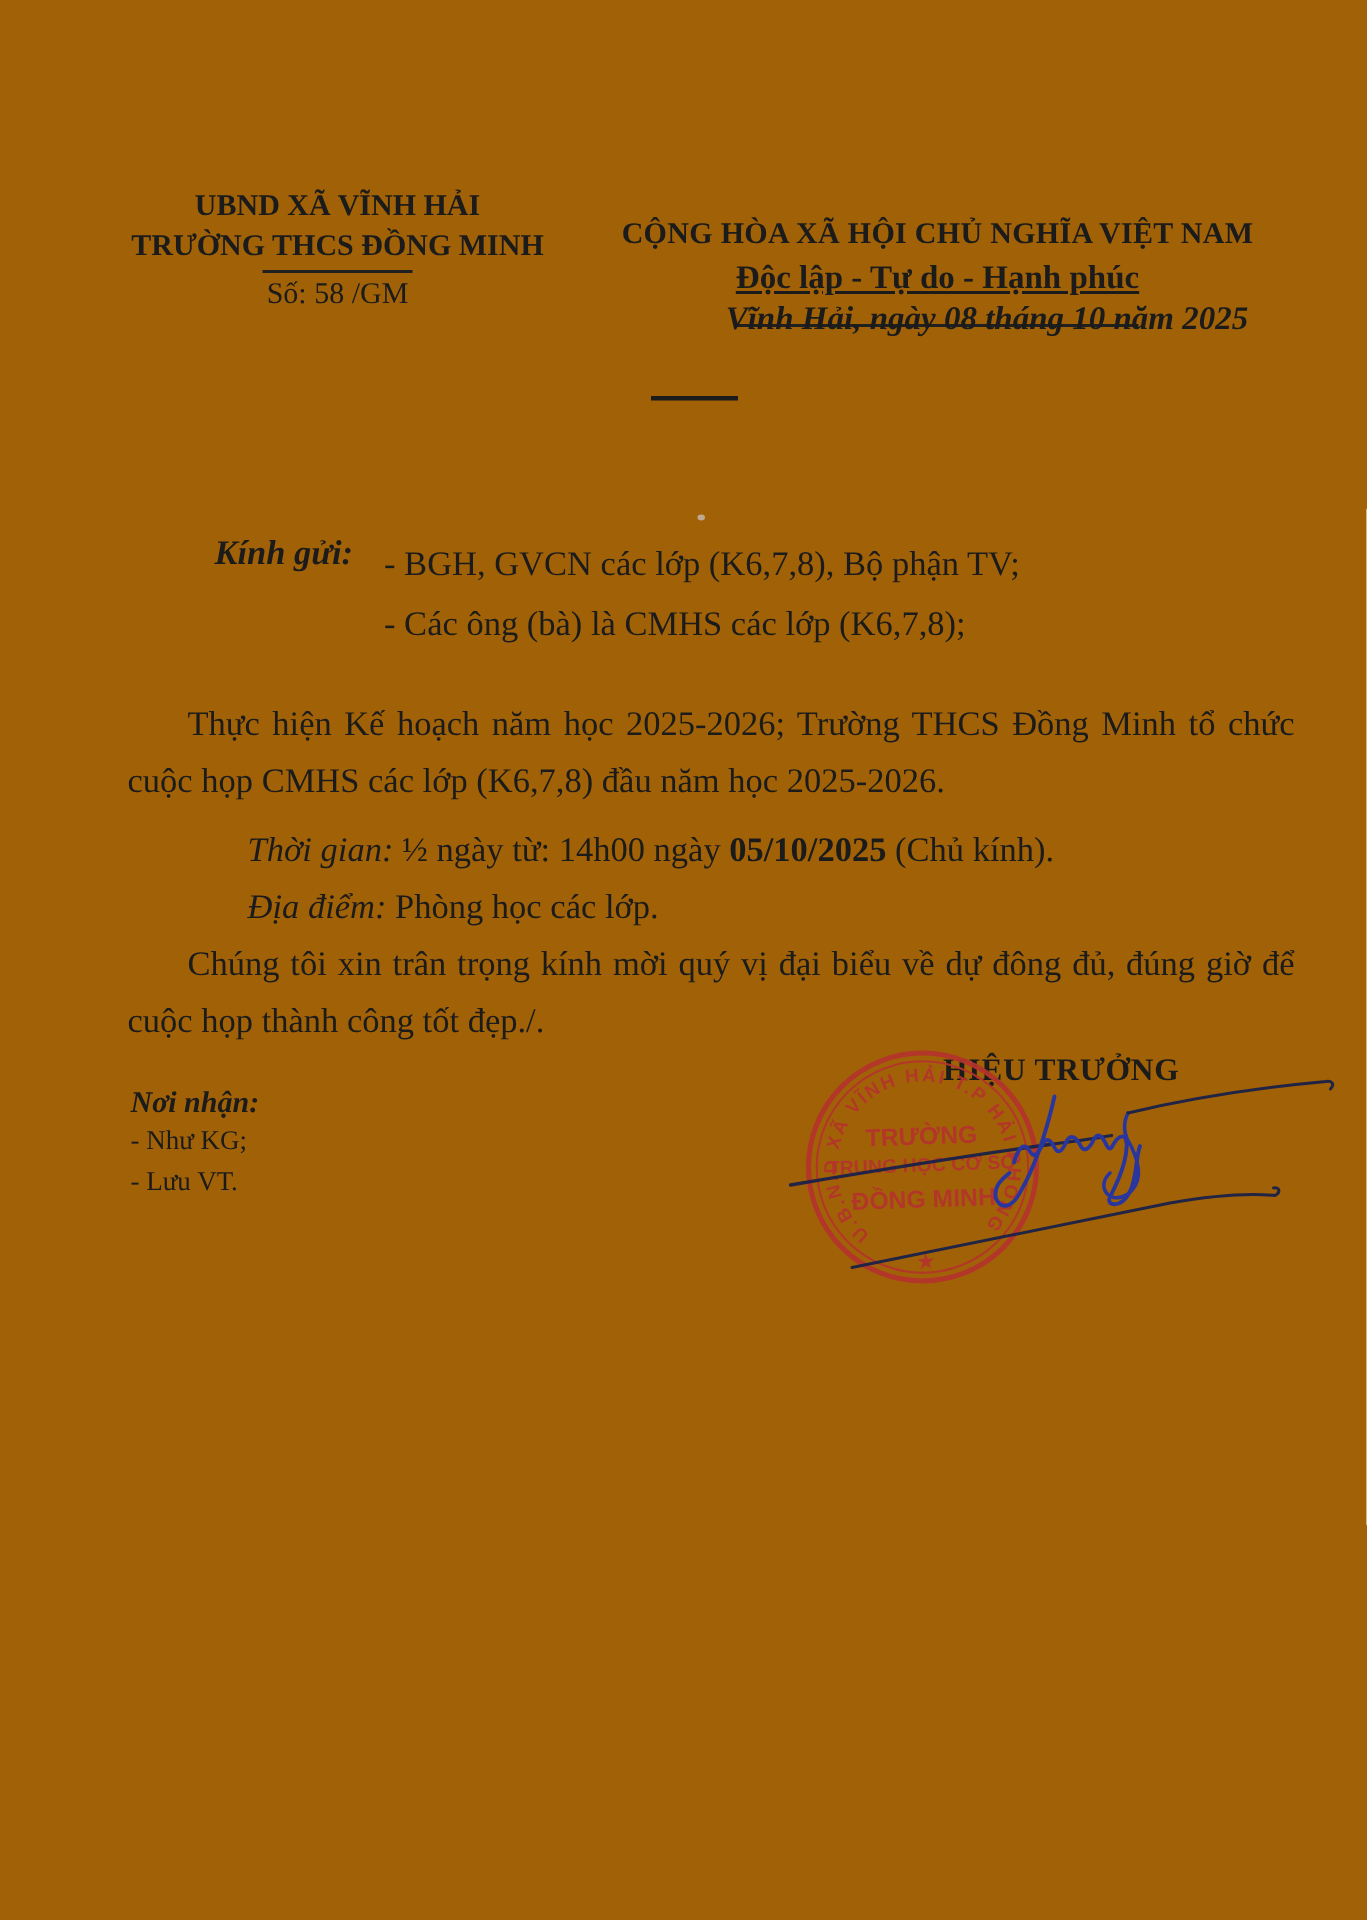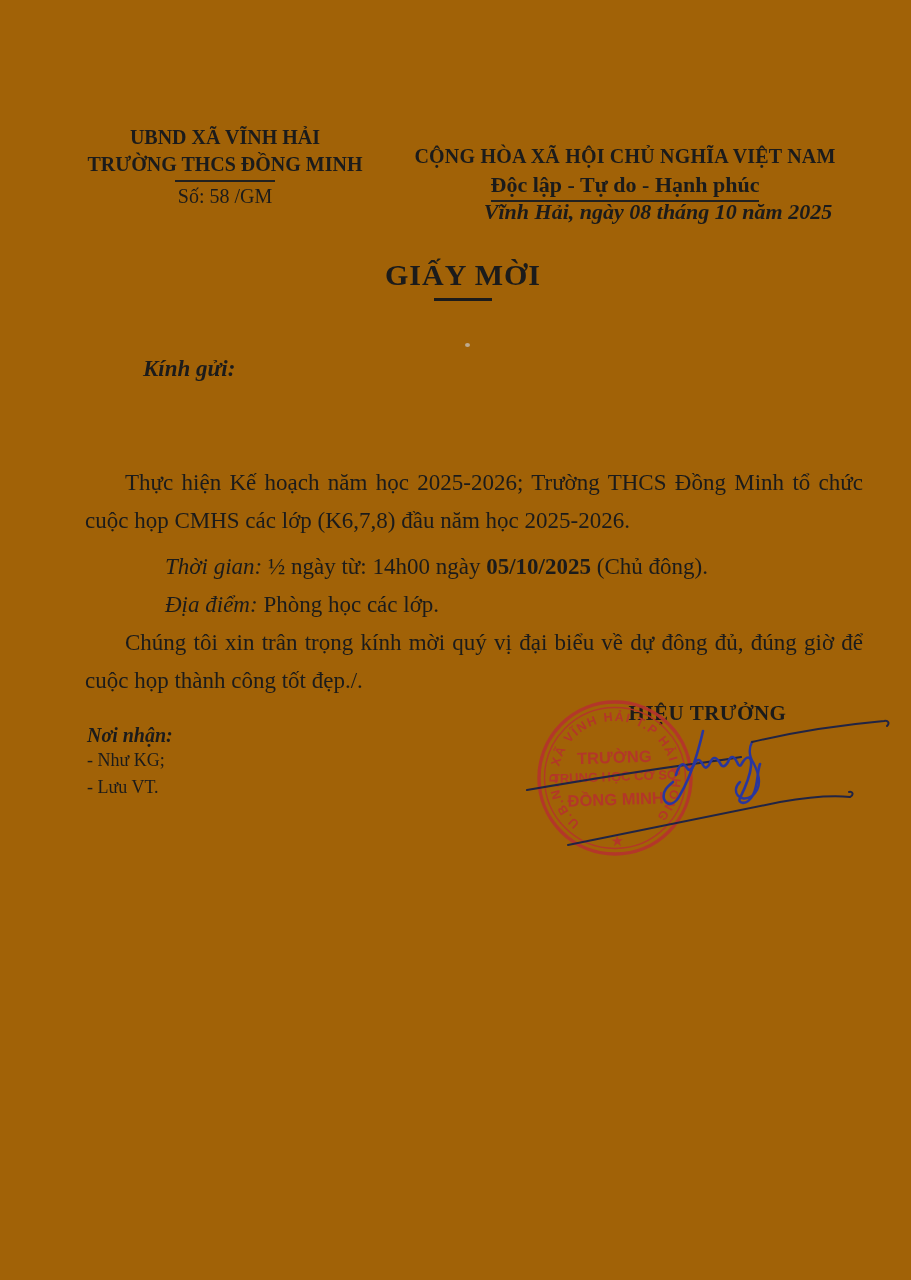--- a/index.html
+++ b/index.html
@@ -18,21 +18,21 @@
   .hdr-left{left:75px;top:124px;width:300px;line-height:27px;}
   .hdr-left .l1{font-weight:bold;font-size:20px;}
   .hdr-left .l2{font-weight:bold;font-size:20px;}
   .hdr-left .rule{width:100px;height:2px;background:#202020;margin:2px auto 1px auto;}
   .hdr-left .l3{font-size:20px;text-align:center;}
 
   
   .hdr-right{left:413px;top:126px;width:424px;line-height:28px;margin-top:16px;}
   .hdr-right .l1{font-weight:bold;font-size:20px;letter-spacing:0.2px;}
   .hdr-right .l2{font-weight:bold;font-size:22px;margin-top:1px;}
-  .hdr-right .l2 span{display:inline-block;border-bottom:2px solid #202020;padding-bottom:1px;}
+  .hdr-right .l2 span{display:inline-block;border-bottom:2px solid #202020;padding-bottom:17px;text-decoration:underline;}
   .dateline{left:480px;top:199px;width:356px;font-size:22px;font-style:italic;font-weight:bold;text-align:center;}
 
   
   .title-block{left:75px;top:258px;width:776px;}
   .title{font-size:30px;font-weight:bold;letter-spacing:1px;}
   .title-rule{width:58px;height:3px;background:#1b1b1b;margin:6px auto 0 auto;}
 
   
   .salutation{left:143px;top:319px;font-size:23px;font-weight:bold;font-style:italic;margin-top:37px;}
   .recipients{left:256px;top:356px;font-size:23px;line-height:40px;}
@@ -72,36 +72,39 @@
     <div class="l3">Số: 58 /GM</div>
   </div>
 
   <div class="abs hdr-right center">
     <div class="l1">CỘNG HÒA XÃ HỘI CHỦ NGHĨA VIỆT NAM</div>
     <div class="l2"><span>Độc lập - Tự do - Hạnh phúc</span></div>
   </div>
   <div class="abs dateline">Vĩnh Hải, ngày 08 tháng 10 năm 2025</div>
 
   <div class="abs title-block center">
-    <div class="title">GIẤY MỜI</div>
     <div class="title-rule"></div>
   </div>
 
   <div class="abs speck"></div>
 
   <div class="abs salutation">Kính gửi:</div>
 
+  <div class="abs recipients">
+    <div>- BGH, GVCN các lớp (K6,7,8), Bộ phận TV;</div>
+    <div>- Các ông (bà) là CMHS các lớp (K6,7,8);</div>
+  </div>
 
   <div class="abs body-text">
     <p class="p">Thực hiện Kế hoạch năm học 2025-2026; Trường THCS Đồng Minh tổ chức cuộc họp CMHS các lớp (K6,7,8) đầu năm học 2025-2026.</p>
     <div class="meta-line first">
       <span class="lbl">Thời gian:</span>
       <span>½ ngày từ: 14h00 ngày</span>
       <span class="bold">05/10/2025</span>
-      <span>(Chủ đông).</span>
+      <span>(Chủ kính).</span>
     </div>
     <div class="meta-line">
       <span class="lbl">Địa điểm:</span>
       <span>Phòng học các lớp.</span>
     </div>
     <p class="p">Chúng tôi xin trân trọng kính mời quý vị đại biểu về dự đông đủ, đúng giờ để cuộc họp thành công tốt đẹp./.</p>
   </div>
 
   <div class="abs role center">HIỆU TRƯỞNG</div>
 

